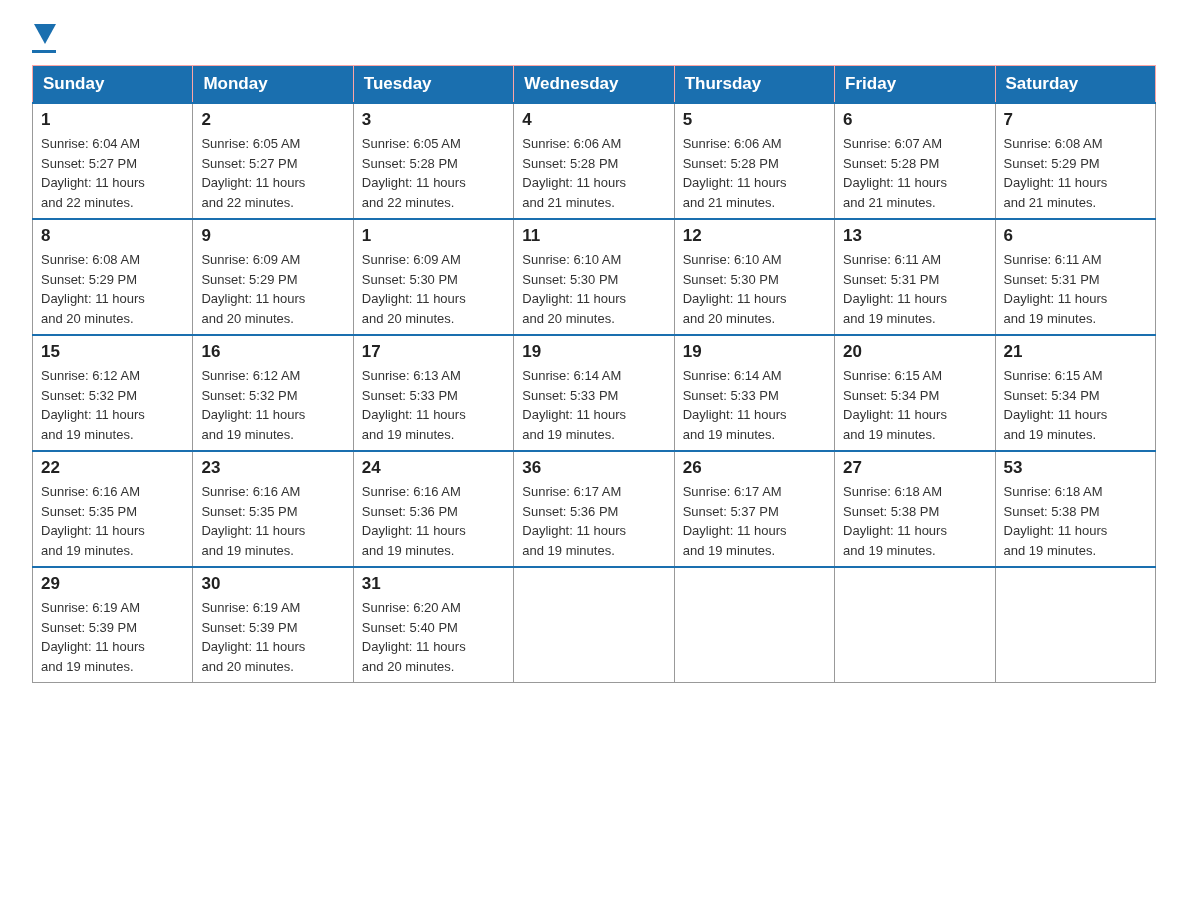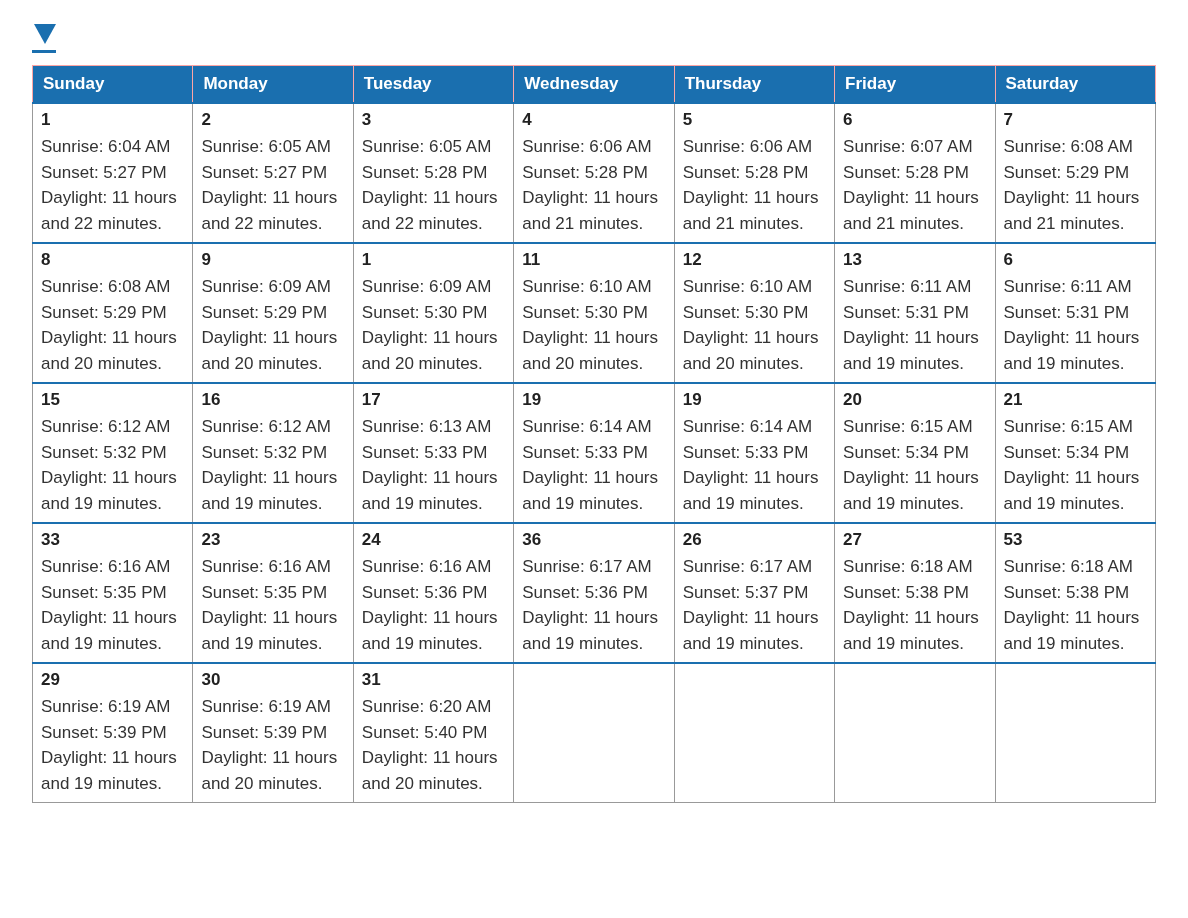--- a/index.html
+++ b/index.html
@@ -74,21 +74,21 @@
       width: calc(100% / 7);
       min-height: 100px;
     }
     .day-number {
       font-size: 17px;
       font-weight: bold;
       color: #222;
       margin-bottom: 4px;
     }
     .day-info {
-      font-size: 17px;
+      font-size: 13px;
       color: #333;
       line-height: 1.5;
     }
     .empty-cell {
       background: #fff;
     }
     
     .calendar-table tr.week-row td {
       border-top: 2px solid #1a6faf;
     }
@@ -216,21 +216,21 @@
         <div class="day-number">20</div>
         <div class="day-info">Sunrise: 6:15 AM<br>Sunset: 5:34 PM<br>Daylight: 11 hours<br>and 19 minutes.</div>
       </td>
         <td>
         <div class="day-number">21</div>
         <div class="day-info">Sunrise: 6:15 AM<br>Sunset: 5:34 PM<br>Daylight: 11 hours<br>and 19 minutes.</div>
       </td>
       </tr>
       <tr class="week-row">
         <td>
-        <div class="day-number">33</div>
+        <div class="day-number">22</div>
         <div class="day-info">Sunrise: 6:16 AM<br>Sunset: 5:35 PM<br>Daylight: 11 hours<br>and 19 minutes.</div>
       </td>
         <td>
         <div class="day-number">23</div>
         <div class="day-info">Sunrise: 6:16 AM<br>Sunset: 5:35 PM<br>Daylight: 11 hours<br>and 19 minutes.</div>
       </td>
         <td>
         <div class="day-number">24</div>
         <div class="day-info">Sunrise: 6:16 AM<br>Sunset: 5:36 PM<br>Daylight: 11 hours<br>and 19 minutes.</div>
       </td>

